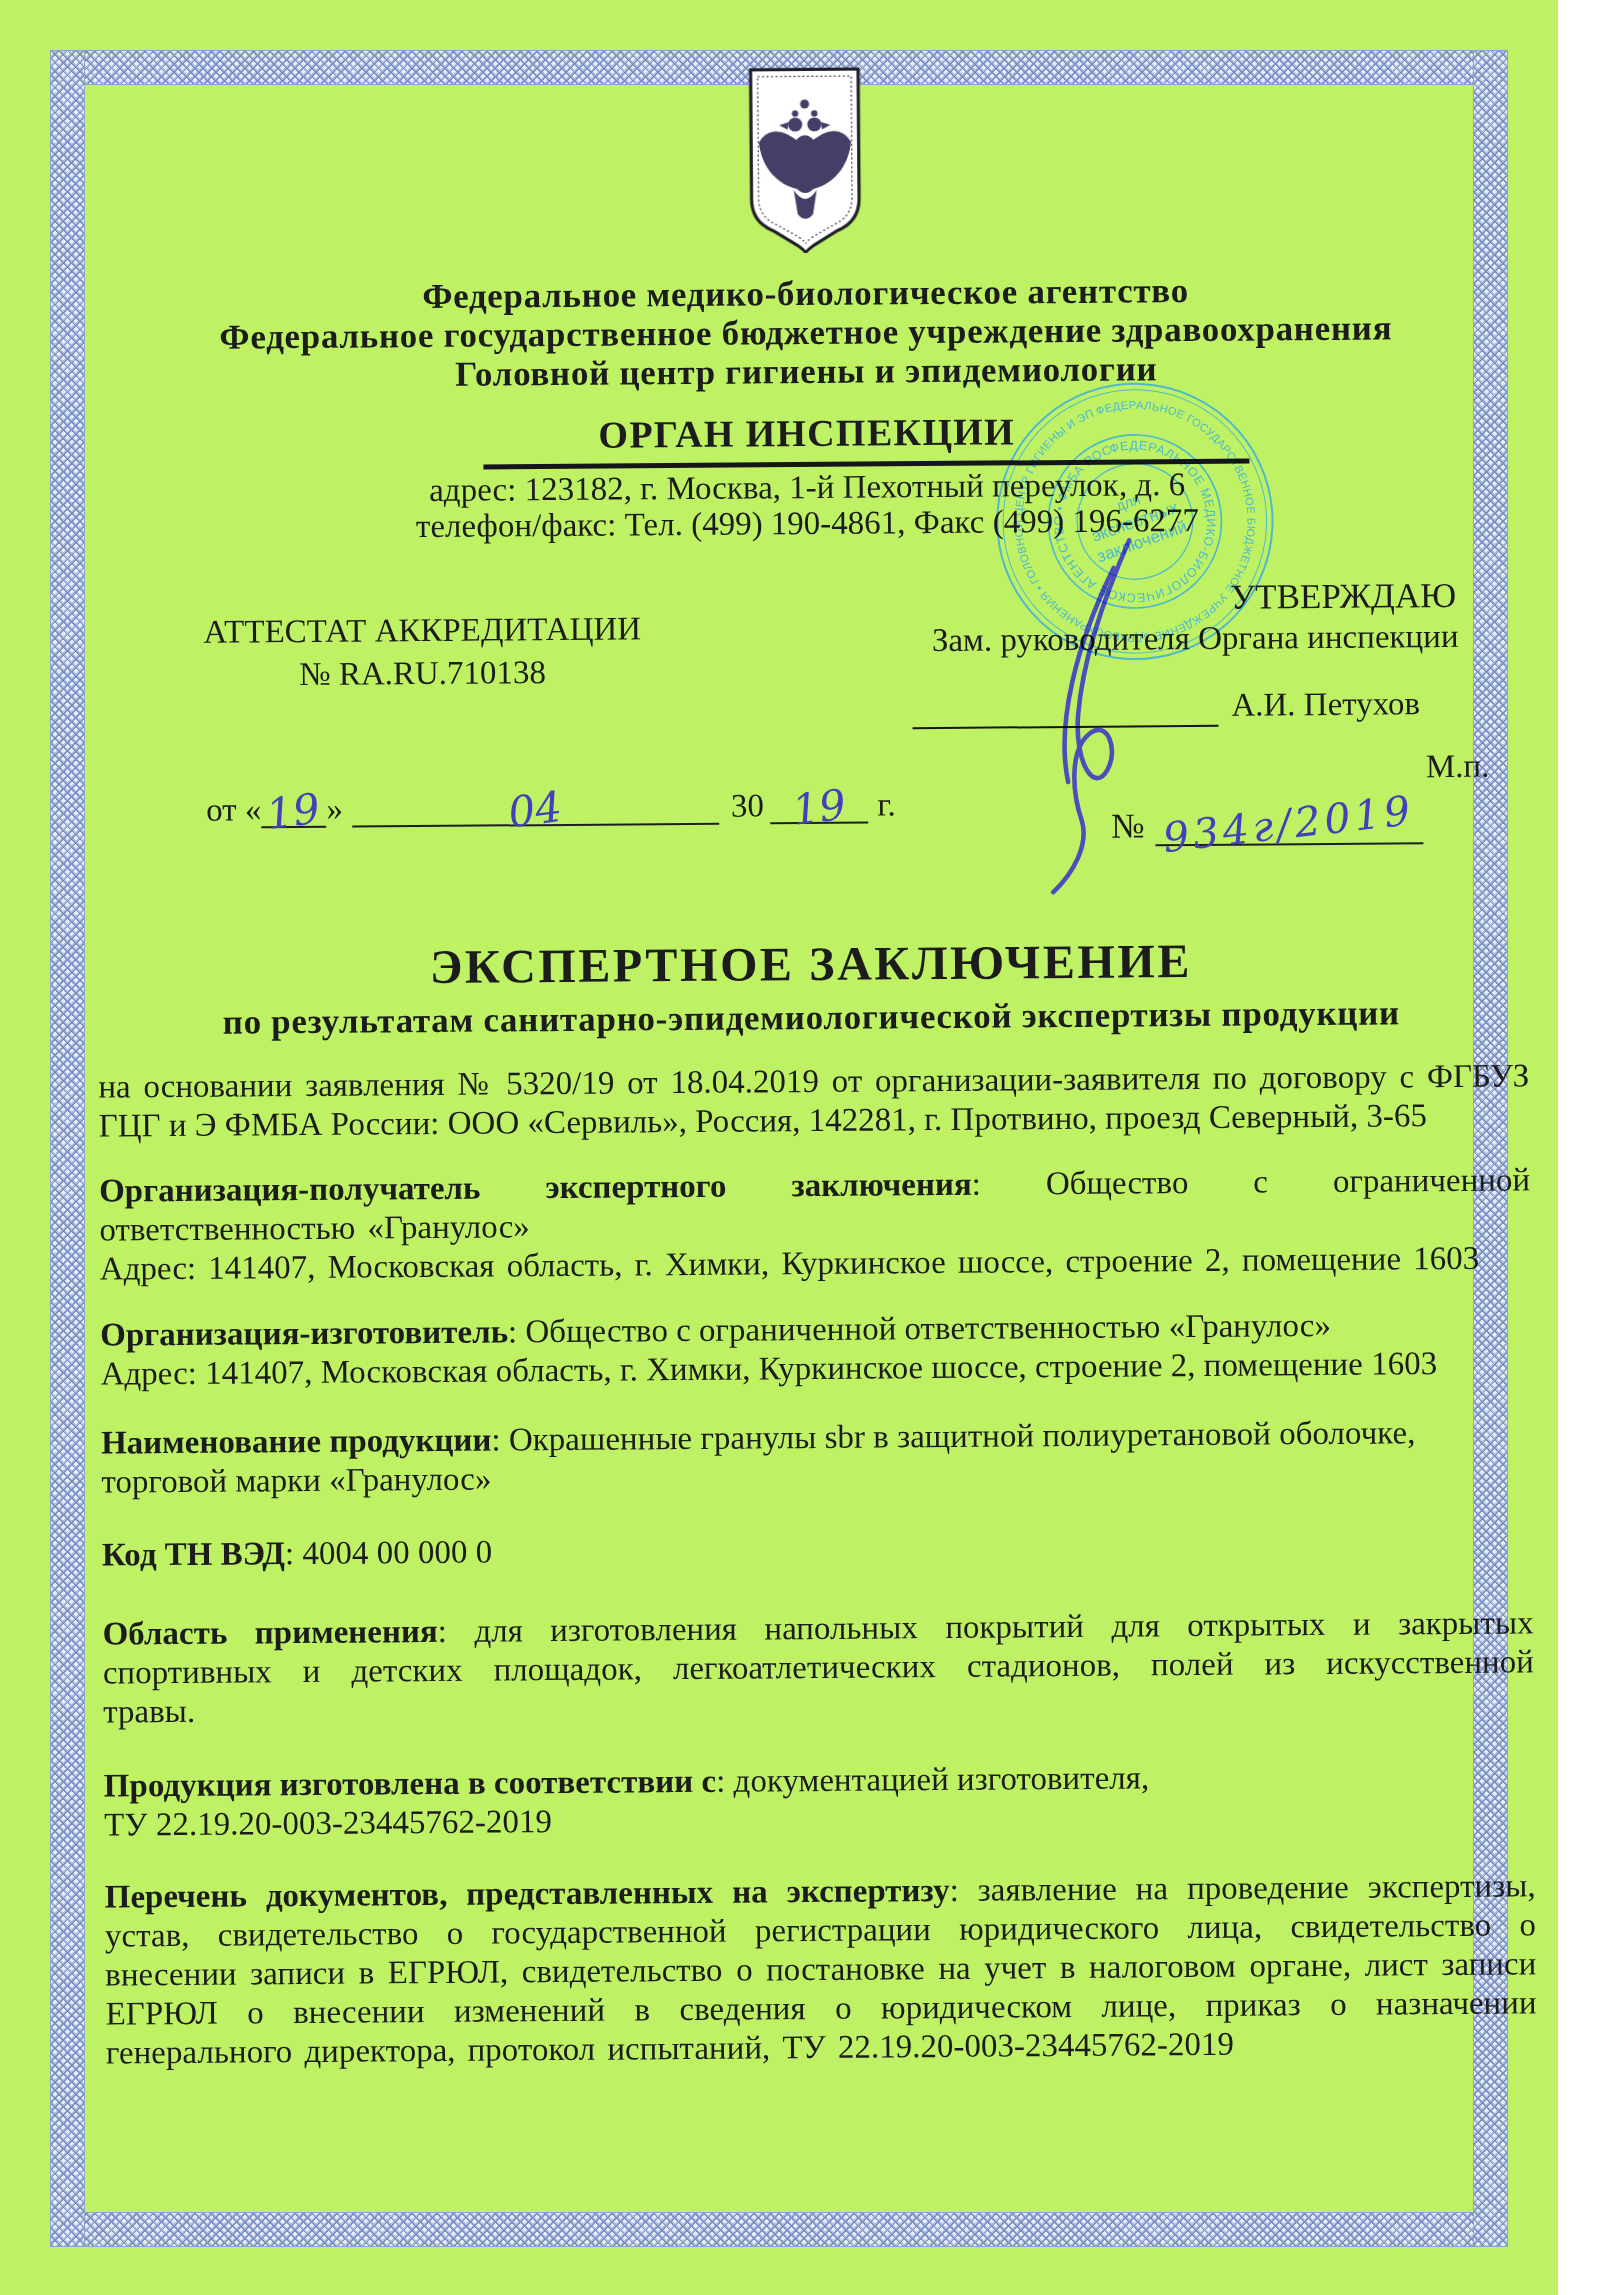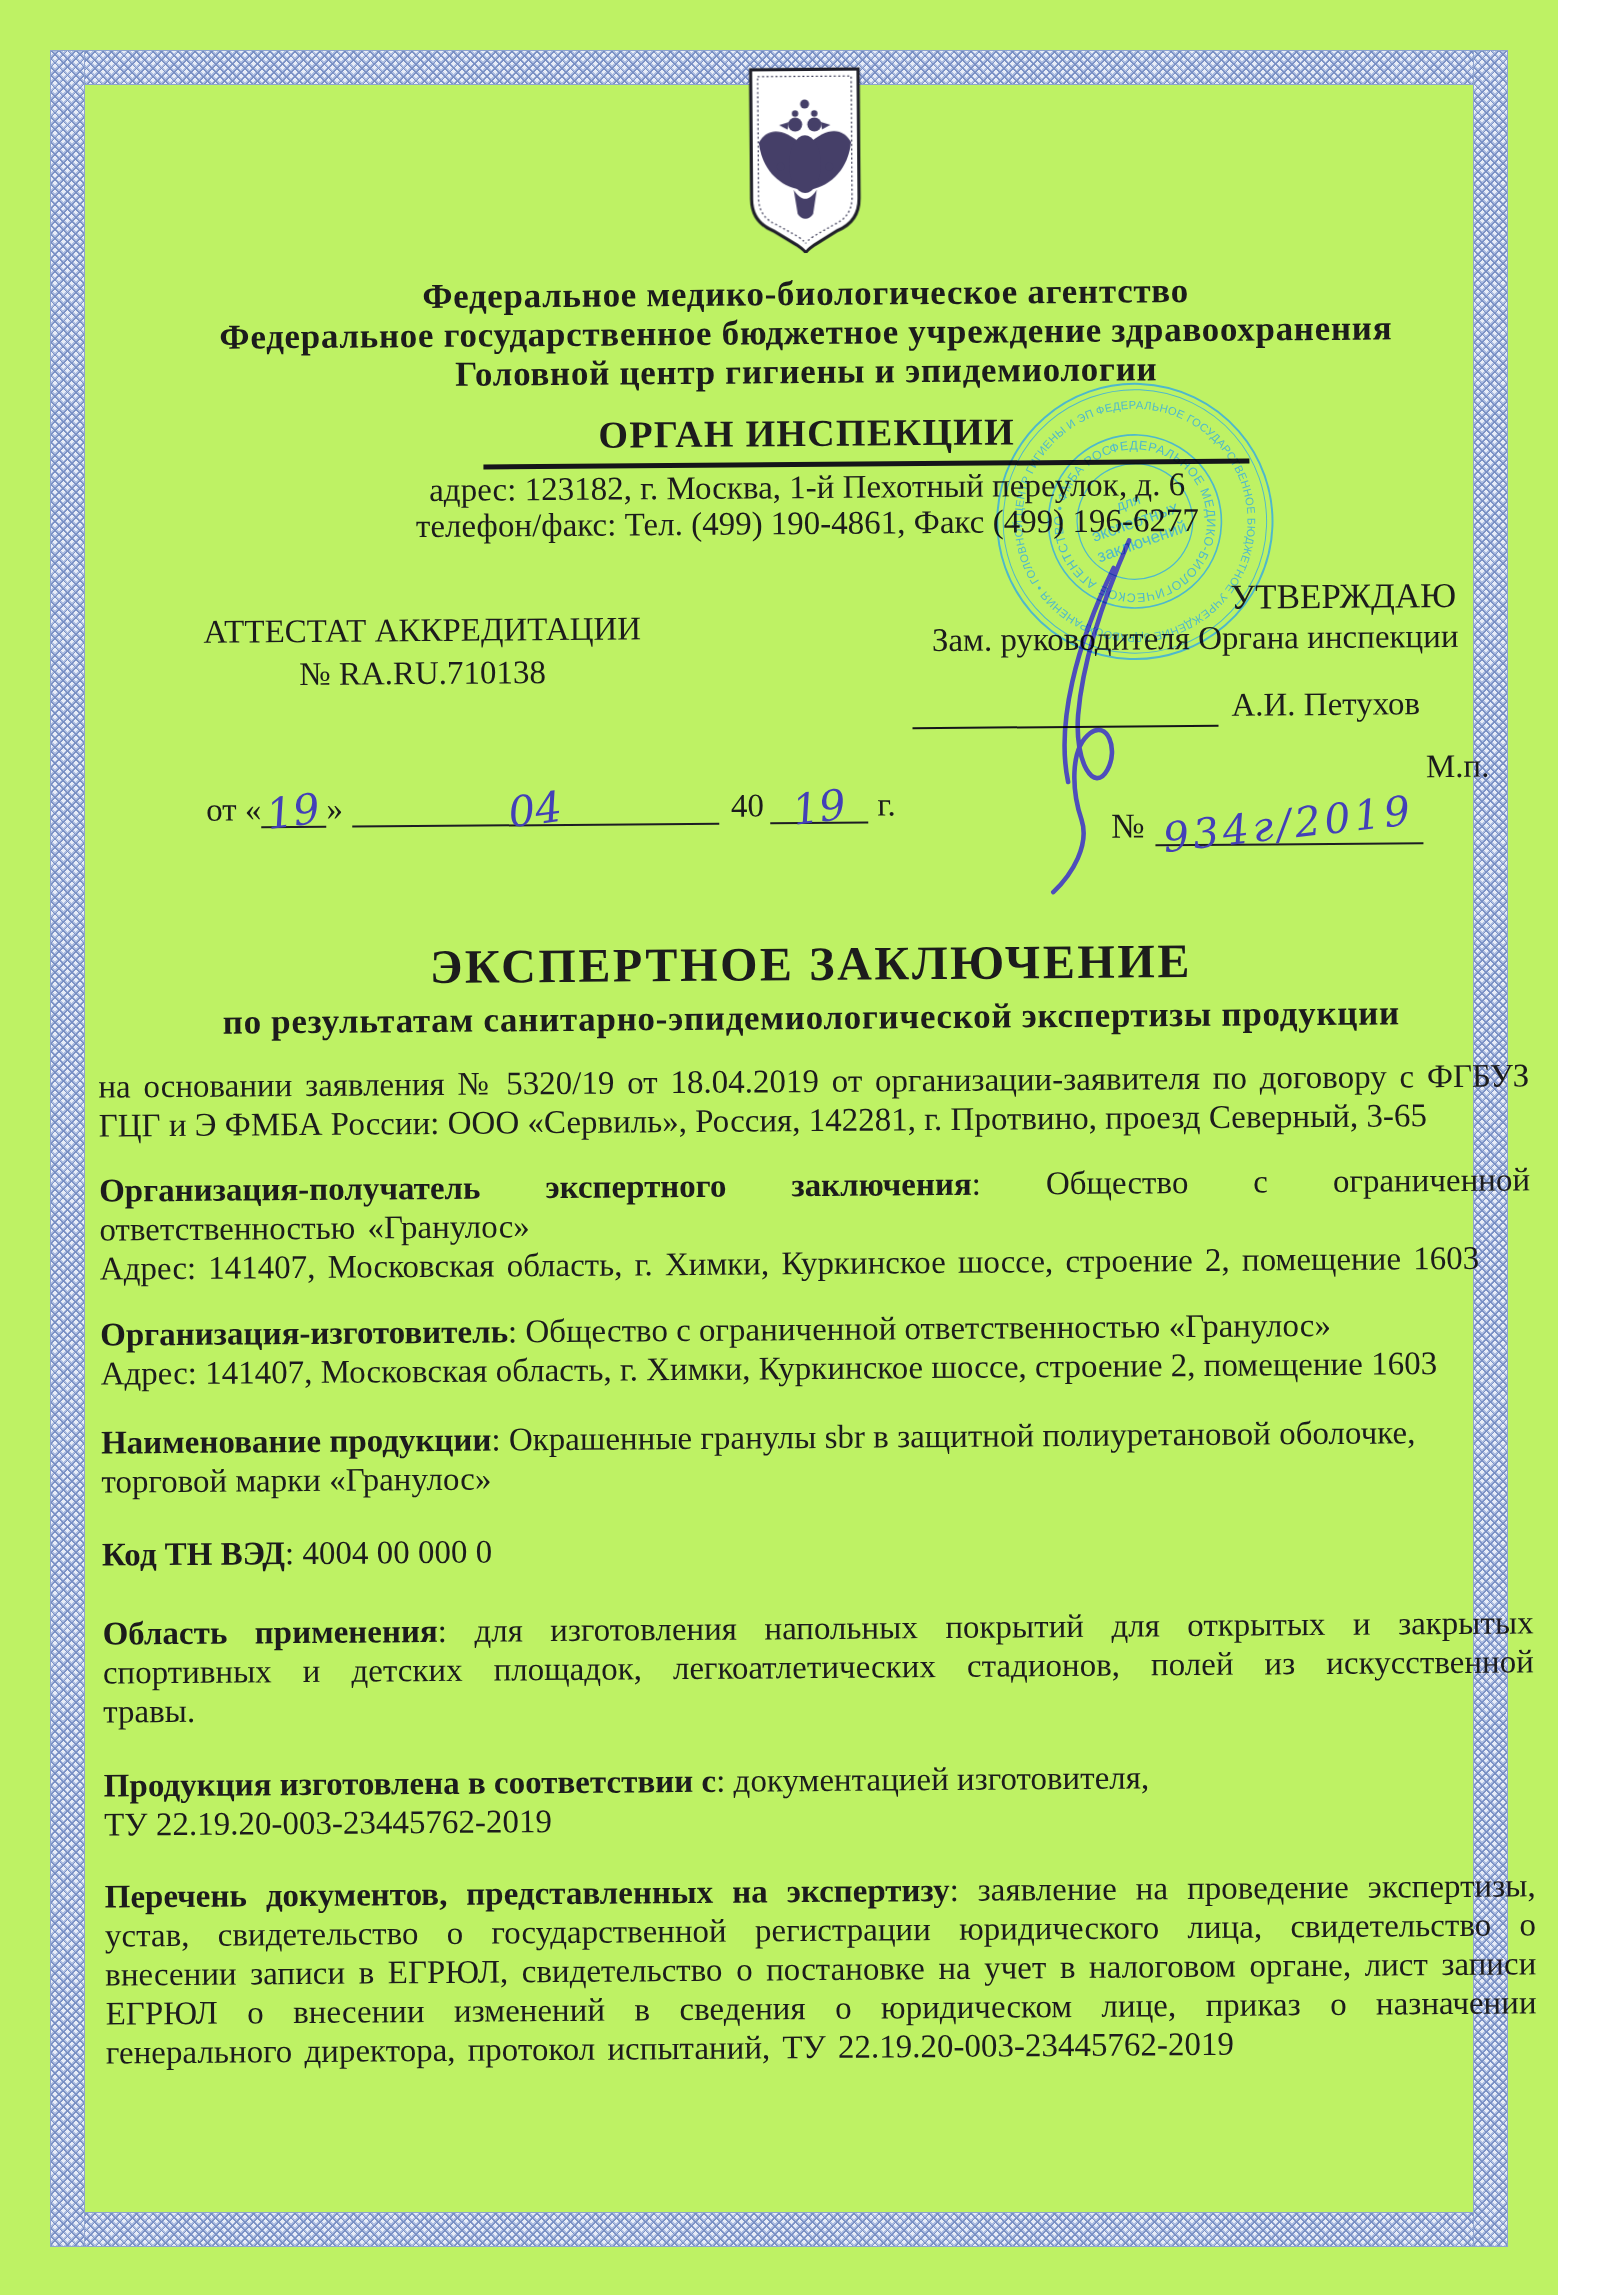--- a/index.html
+++ b/index.html
@@ -148,21 +148,21 @@
     </svg>
 
     <svg class="abs sign-svg" viewBox="0 0 340 580">
       <g fill="none" stroke="#4744c0" stroke-width="7" stroke-linecap="round">
         <path d="M232 12 C196 92 160 190 152 278 C146 352 176 398 196 362 C214 330 196 286 170 306 C138 330 142 396 156 438 C168 476 142 520 112 548"></path>
         <path d="M208 54 C150 170 118 292 136 380"></path>
       </g>
     </svg>
 
     <div class="abs date-line">
-      <span>от «</span><span class="blank blank-day"><span class="hand hand-day">19</span></span><span>»</span><span class="blank blank-month"><span class="hand hand-month">04</span></span><span>40</span><span class="blank blank-year"><span class="hand hand-year">19</span></span><span>г.</span>
+      <span>от «</span><span class="blank blank-day"><span class="hand hand-day">19</span></span><span>»</span><span class="blank blank-month"><span class="hand hand-month">04</span></span><span>30</span><span class="blank blank-year"><span class="hand hand-year">19</span></span><span>г.</span>
     </div>
 
     <div class="abs num-line">
       <span>№</span><span class="blank blank-num"><span class="hand hand-num">934г/2019</span></span>
     </div>
 
     <div class="abs center doc-title">ЭКСПЕРТНОЕ ЗАКЛЮЧЕНИЕ</div>
     <div class="abs center doc-subtitle">по результатам санитарно-эпидемиологической экспертизы продукции</div>
 
     <div class="abs para" style="top:1062px">на основании заявления № 5320/19 от 18.04.2019 от организации-заявителя по договору с ФГБУЗ ГЦГ и Э ФМБА России: ООО «Сервиль», Россия, 142281, г. Протвино, проезд Северный, 3-65</div>

